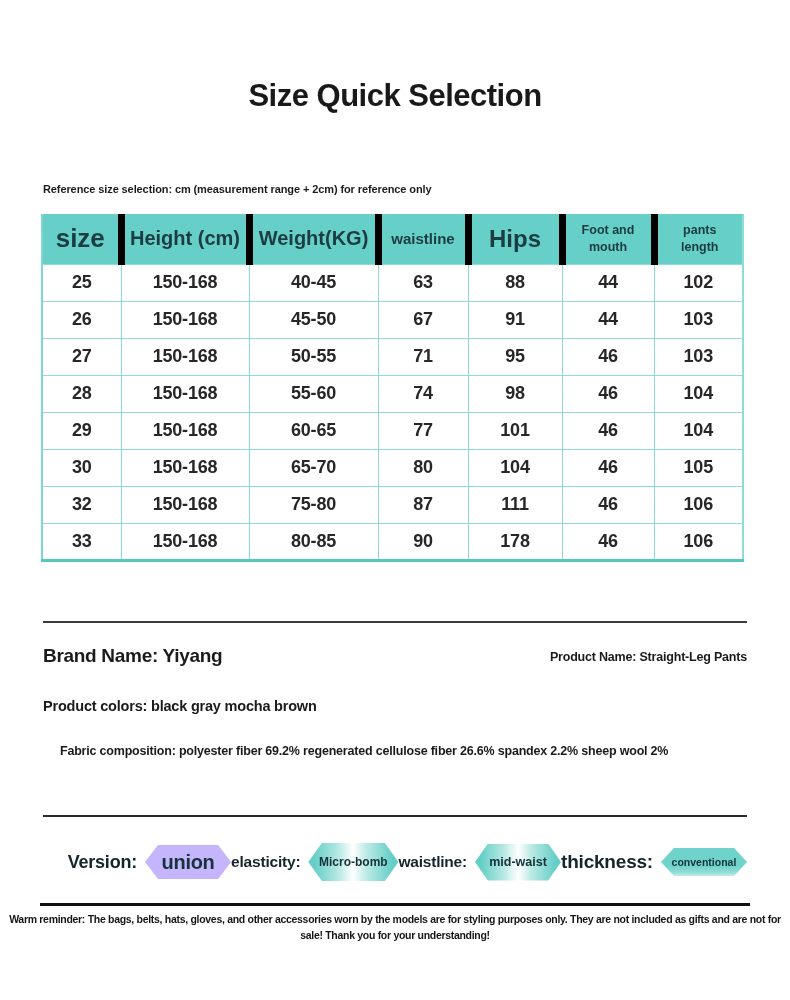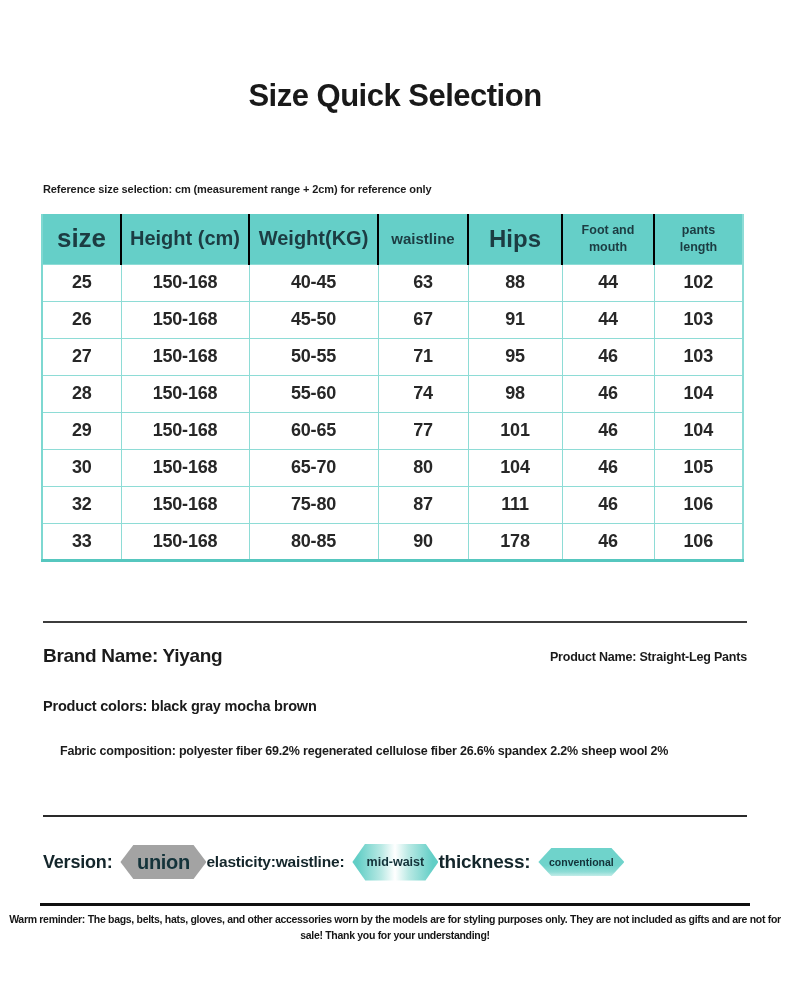--- a/index.html
+++ b/index.html
@@ -32,21 +32,21 @@
   .table-wrap { position:absolute; top:214px; left:41px; width:701px; }
   table.size-table {
     width:701px; table-layout:fixed; border-collapse:collapse;
     border-left:2px solid #7ed8d1;
     border-right:2px solid #8edcd6;
     border-bottom:3px solid #56c7bf;
   }
   table.size-table thead th {
     background:#65cfc8; color:#1c3c42;
     height:50px; text-align:center; vertical-align:middle;
-    font-weight:700; border-right:2px solid #000000;
+    font-weight:700; border-right:7px solid #000000;
     padding:0;
   }
   table.size-table thead th:last-child { border-right:none; }
   table.size-table thead th:nth-child(1){ font-size:26px; }
   table.size-table thead th:nth-child(2){ font-size:20px; }
   table.size-table thead th:nth-child(3){ font-size:20px; }
   table.size-table thead th:nth-child(4){ font-size:15px; }
   table.size-table thead th:nth-child(5){ font-size:24px; }
   table.size-table thead th:nth-child(6),
   table.size-table thead th:nth-child(7){ font-size:12.5px; line-height:1.35; }
@@ -77,33 +77,33 @@
     font-size:14.5px; font-weight:700; color:#1b1b1b; letter-spacing:-0.2px;
   }
   .fabric {
     position:absolute; top:744px; left:60px;
     font-size:12.5px; font-weight:700; color:#1b1b1b; letter-spacing:-0.2px;
   }
 
   
   .attrs {
     position:absolute; top:838px; left:43px; width:704px; height:48px;
-    display:flex; justify-content:flex-start; align-items:center;
+    display:flex; justify-content:flex-end; align-items:center;
   }
   .attr { display:flex; align-items:center; gap:8px; }
   .attr-label { font-weight:700; color:#14262b; letter-spacing:-0.2px; }
   .attr:nth-child(1) .attr-label { font-size:18px; }
   .attr:nth-child(2) .attr-label, .attr:nth-child(3) .attr-label { font-size:15.5px; }
   .attr:nth-child(4) .attr-label { font-size:19px; }
   .badge {
     display:flex; align-items:center; justify-content:center;
     color:#14333a; font-weight:700; text-align:center;
     clip-path:polygon(15% 0%, 85% 0%, 100% 50%, 85% 100%, 15% 100%, 0% 50%);
   }
-  .badge.solid { background:#a3a3a3; }
+  .badge.solid { background:#c4b5fd; }
   .badge.solid2 { background:linear-gradient(180deg,#6fd3cb 62%,#8ddcd5 85%,#c2ece8 100%); }
   .badge.gradient {
     background:linear-gradient(90deg,#62cec6 6%,#b9e9e4 34%,#ffffff 50%,#b9e9e4 66%,#62cec6 94%);
   }
   .badge.b-version { width:86px; height:34px; font-size:20px; letter-spacing:-0.3px; }
   .badge.b-elastic { width:90px; height:38px; font-size:12px; }
   .badge.b-waist   { width:86px; height:37px; font-size:12.5px; }
   .badge.b-thick   { width:86px; height:28px; font-size:10.5px; }
 
   
@@ -236,20 +236,21 @@
 
   <div class="divider d2"></div>
 
   <div class="attrs">
     <div class="attr">
       <span class="attr-label">Version:</span>
       <span class="badge solid b-version">union</span>
     </div>
     <div class="attr">
       <span class="attr-label">elasticity:</span>
+      <span class="badge gradient b-elastic">Micro-bomb</span>
     </div>
     <div class="attr">
       <span class="attr-label">waistline:</span>
       <span class="badge gradient b-waist">mid-waist</span>
     </div>
     <div class="attr">
       <span class="attr-label">thickness:</span>
       <span class="badge solid2 b-thick">conventional</span>
     </div>
   </div>

